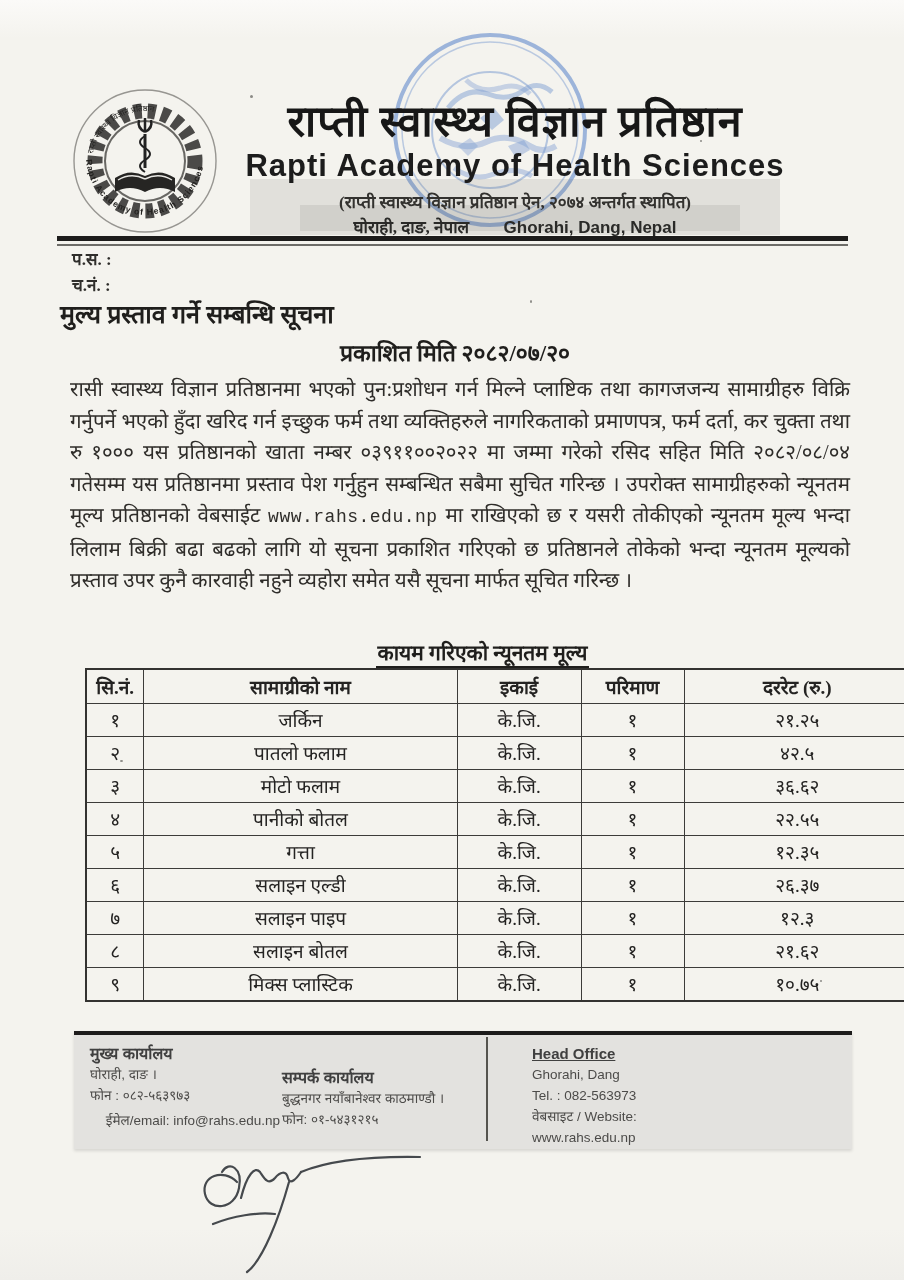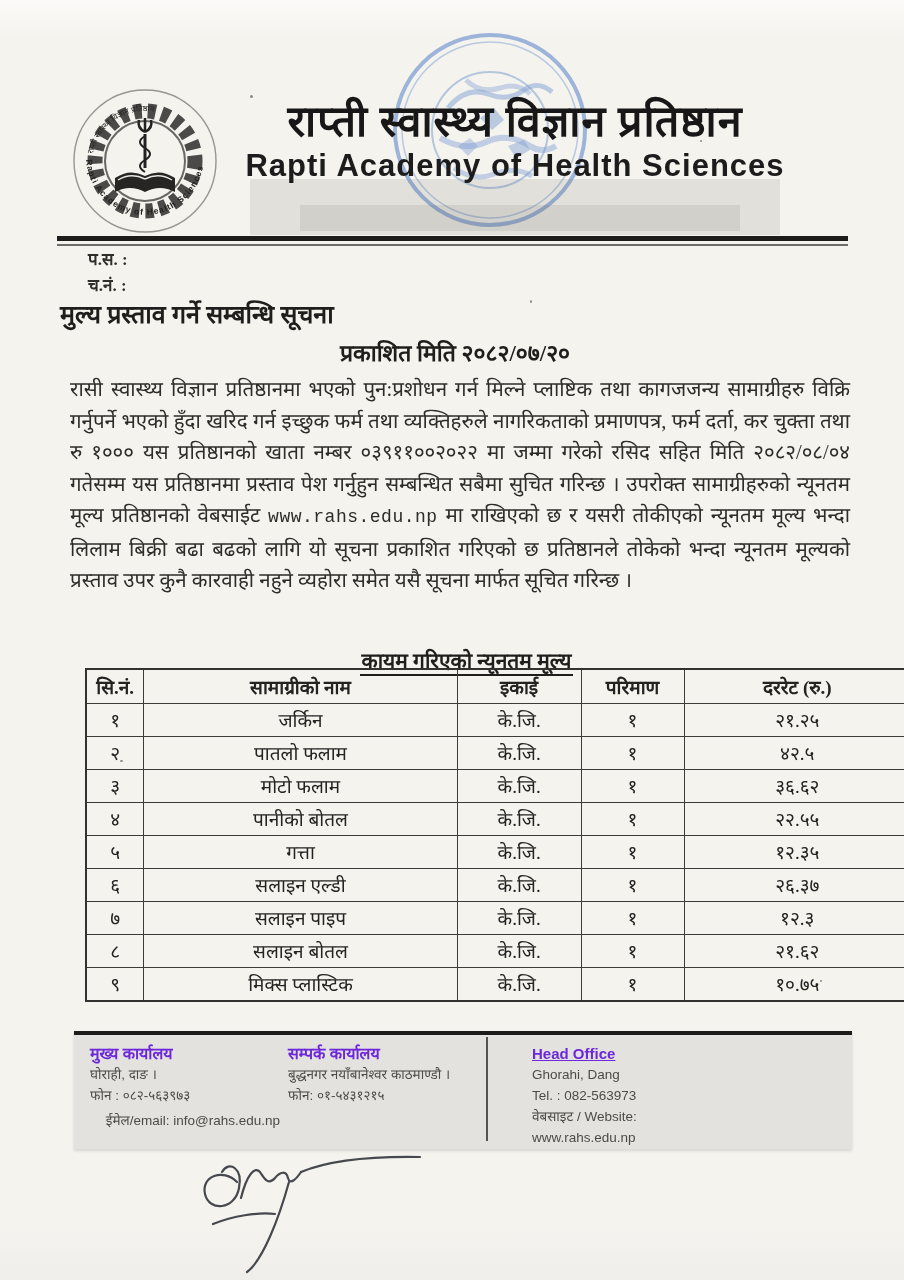--- a/index.html
+++ b/index.html
@@ -16,40 +16,40 @@
   .org-np{font-size:43px;font-weight:700;line-height:48px;letter-spacing:1px;color:#171717;}
   .org-en{font-size:31px;font-weight:700;line-height:36px;letter-spacing:1px;color:#1c1c1c;font-family:"Liberation Sans","DejaVu Sans",sans-serif;margin-top:2px;}
   .gray-band{left:250px;top:179px;width:530px;height:56px;background:rgba(90,88,84,.12);z-index:1;}
   .ghost{position:absolute;background:rgba(70,68,64,.10);z-index:1;}
   .sub-np{font-size:17px;font-weight:700;line-height:26px;color:#33322f;margin-top:6px;}
   .loc-line{font-size:17px;font-weight:700;line-height:24px;color:#2a2a28;}
   .loc-en{font-family:"Liberation Sans","DejaVu Sans",sans-serif;}
   .rule-thick{left:57px;top:236px;width:791px;height:5px;background:#1d1c1b;}
   .rule-thin{left:57px;top:244px;width:791px;height:2px;background:#6d6c68;}
   
-  .ref{left:88px;font-size:17px;font-weight:700;color:#2f2e2b;}
+  .ref{left:72px;font-size:17px;font-weight:700;color:#2f2e2b;}
   
   .notice-title{left:60px;top:296px;width:790px;text-align:left;font-size:25px;font-weight:700;color:#1f1e1c;}
   .notice-date{left:60px;top:336px;width:790px;text-align:center;font-size:23px;font-weight:700;color:#1f1e1c;}
   
   .body-par{left:70px;top:374px;width:780px;font-size:20.5px;line-height:31.5px;text-align:justify;color:#2e2c29;}
   .url{font-family:"Liberation Mono","DejaVu Sans Mono",monospace;font-size:18px;letter-spacing:.5px;}
   
-  .tbl-title{left:85px;top:638px;width:763px;text-align:center;font-size:21px;font-weight:700;color:#1f1e1c;margin-top:8px;}
+  .tbl-title{left:101px;top:638px;width:763px;text-align:center;font-size:21px;font-weight:700;color:#1f1e1c;}
   .tbl-title span{border-bottom:2px solid #1f1e1c;padding:0 2px 1px;}
   table.price{left:85px;top:668px;width:827px;border-collapse:collapse;table-layout:fixed;
     font-size:19px;color:#242322;background:transparent;}
   table.price th,table.price td{border:1.6px solid #3c3b39;text-align:center;padding:2px 4px;height:28px;font-weight:400;}
   table.price th{font-weight:700;height:29px;}
   table.price{border:2.5px solid #333230;}
   
   .foot-rule{left:74px;top:1031px;width:778px;height:4px;background:#1d1c1b;z-index:2;}
   .foot-band{left:74px;top:1031px;width:778px;height:118px;background:#e3e2df;box-shadow:0 2px 3px rgba(0,0,0,.12);}
   .foot-col{position:absolute;top:12px;font-family:"Liberation Sans","DejaVu Sans",sans-serif;font-size:13.5px;line-height:21px;color:#4c4b49;}
-  .foot-col .t{font-weight:700;font-size:15px;color:#6d28d9;}
+  .foot-col .t{font-weight:700;font-size:15px;color:#404040;}
   .foot-col .t.u{text-decoration:underline;}
   .foot-np .t{font-size:16px;}
   .foot-div{position:absolute;left:412px;top:6px;width:2px;height:104px;background:#55544f;}
   .sig{left:185px;top:1140px;width:300px;height:140px;}
   .speck{position:absolute;background:#8b8a86;border-radius:50%;}
 </style>
 </head>
 <body>
 
 <div class="page">
@@ -89,20 +89,26 @@
       <textPath href="#arcTop" startOffset="6%">राप्ती स्वास्थ्य विज्ञान प्रतिष्ठान</textPath>
     </text>
   </svg>
 
   <div class="abs gray-band"></div>
   <div class="ghost" style="left:300px;top:205px;width:440px;height:26px;"></div>
 
   <div class="abs head-text">
     <div class="org-np">राप्ती स्वास्थ्य विज्ञान प्रतिष्ठान</div>
     <div class="org-en">Rapti Academy of Health Sciences</div>
+    <div class="sub-np">(राप्ती स्वास्थ्य विज्ञान प्रतिष्ठान ऐन, २०७४ अन्तर्गत स्थापित)</div>
+    <div class="loc-line">
+      <span>घोराही, दाङ, नेपाल</span>
+      <span style="display:inline-block;width:26px;"></span>
+      <span class="loc-en">Ghorahi, Dang, Nepal</span>
+    </div>
   </div>
   <div class="abs rule-thick"></div>
   <div class="abs rule-thin"></div>
 
   <div class="abs ref" style="top:247px;">प.स. :</div>
   <div class="abs ref" style="top:273px;">च.नं. :</div>
 
   <div class="abs notice-title">मुल्य प्रस्ताव गर्ने सम्बन्धि सूचना</div>
   <div class="abs notice-date">प्रकाशित मिति २०८२/०७/२०</div>
 
@@ -198,21 +204,21 @@
   </tbody>
     </table>
 
   <div class="abs foot-band">
     <div class="foot-col foot-np" style="left:16px;width:190px;">
       <div class="t">मुख्य कार्यालय</div>
       <div>घोराही, दाङ ।</div>
       <div>फोन : ०८२-५६३९७३</div>
       <div style="margin-top:4px;text-align:right;">ईमेल/email: info@rahs.edu.np</div>
     </div>
-    <div class="foot-col foot-np" style="left:214px;width:195px;">
+    <div class="foot-col foot-np" style="left:208px;width:195px;margin-top:24px;">
       <div class="t">सम्पर्क कार्यालय</div>
       <div>बुद्धनगर नयाँबानेश्वर काठमाण्डौ ।</div>
       <div>फोन: ०१-५४३१२१५</div>
     </div>
     <div class="foot-div"></div>
     <div class="foot-col" style="left:430px;width:190px;margin-left:28px;">
       <div class="t u">Head Office</div>
       <div>Ghorahi, Dang</div>
       <div>Tel. : 082-563973</div>
       <div>वेबसाइट / Website:</div>

